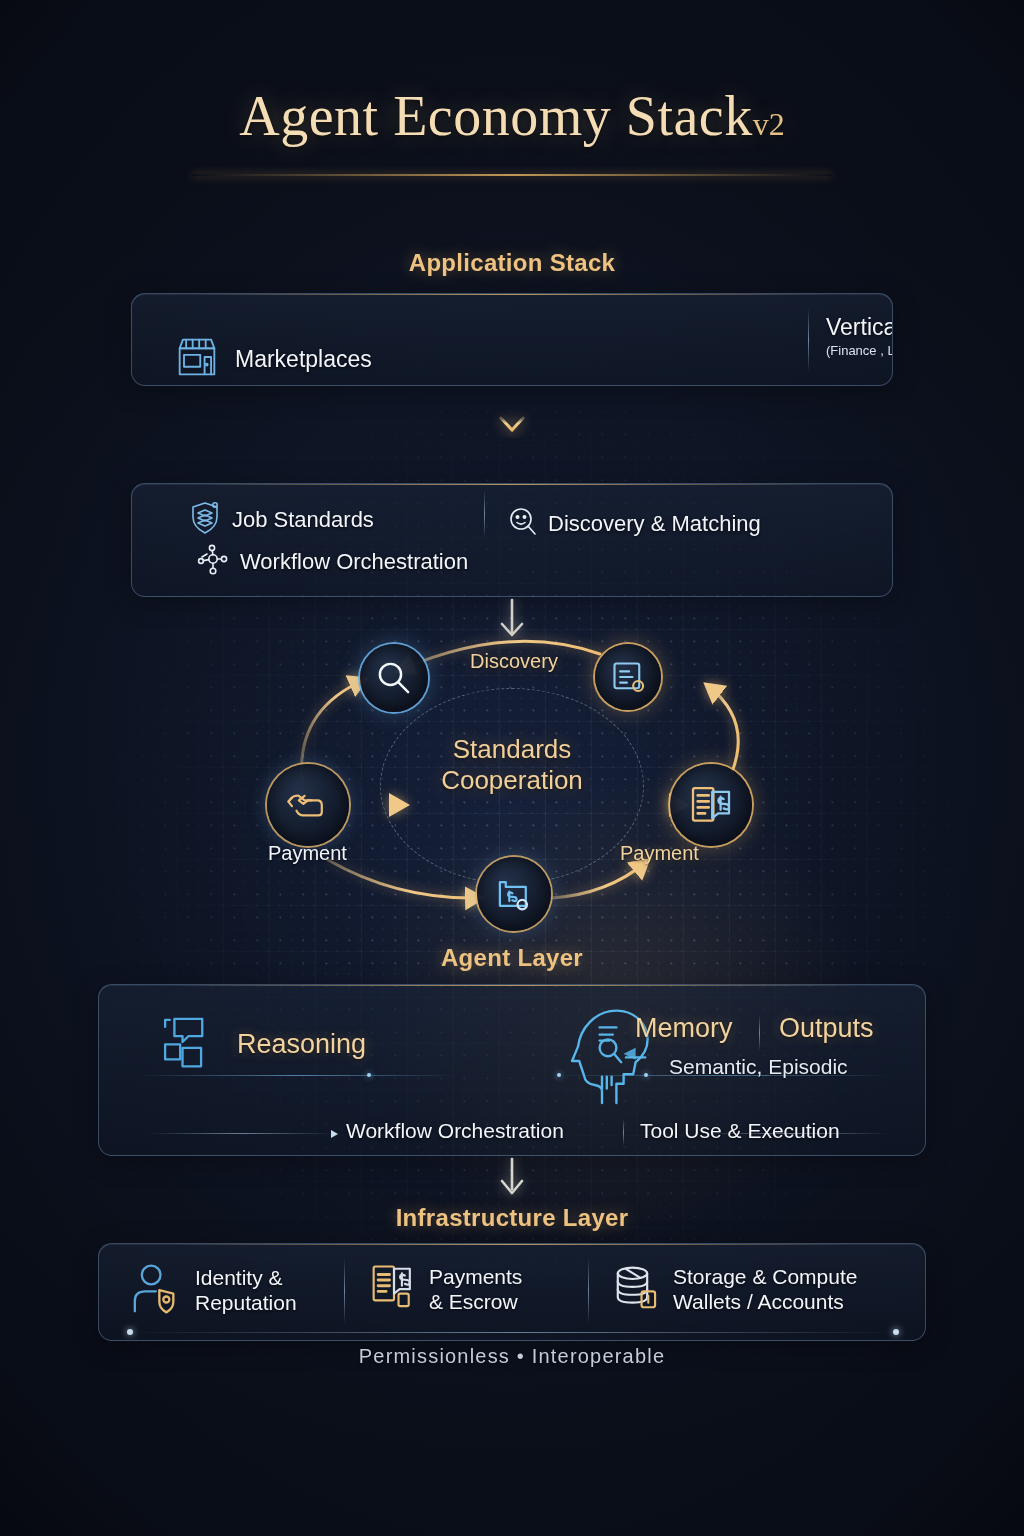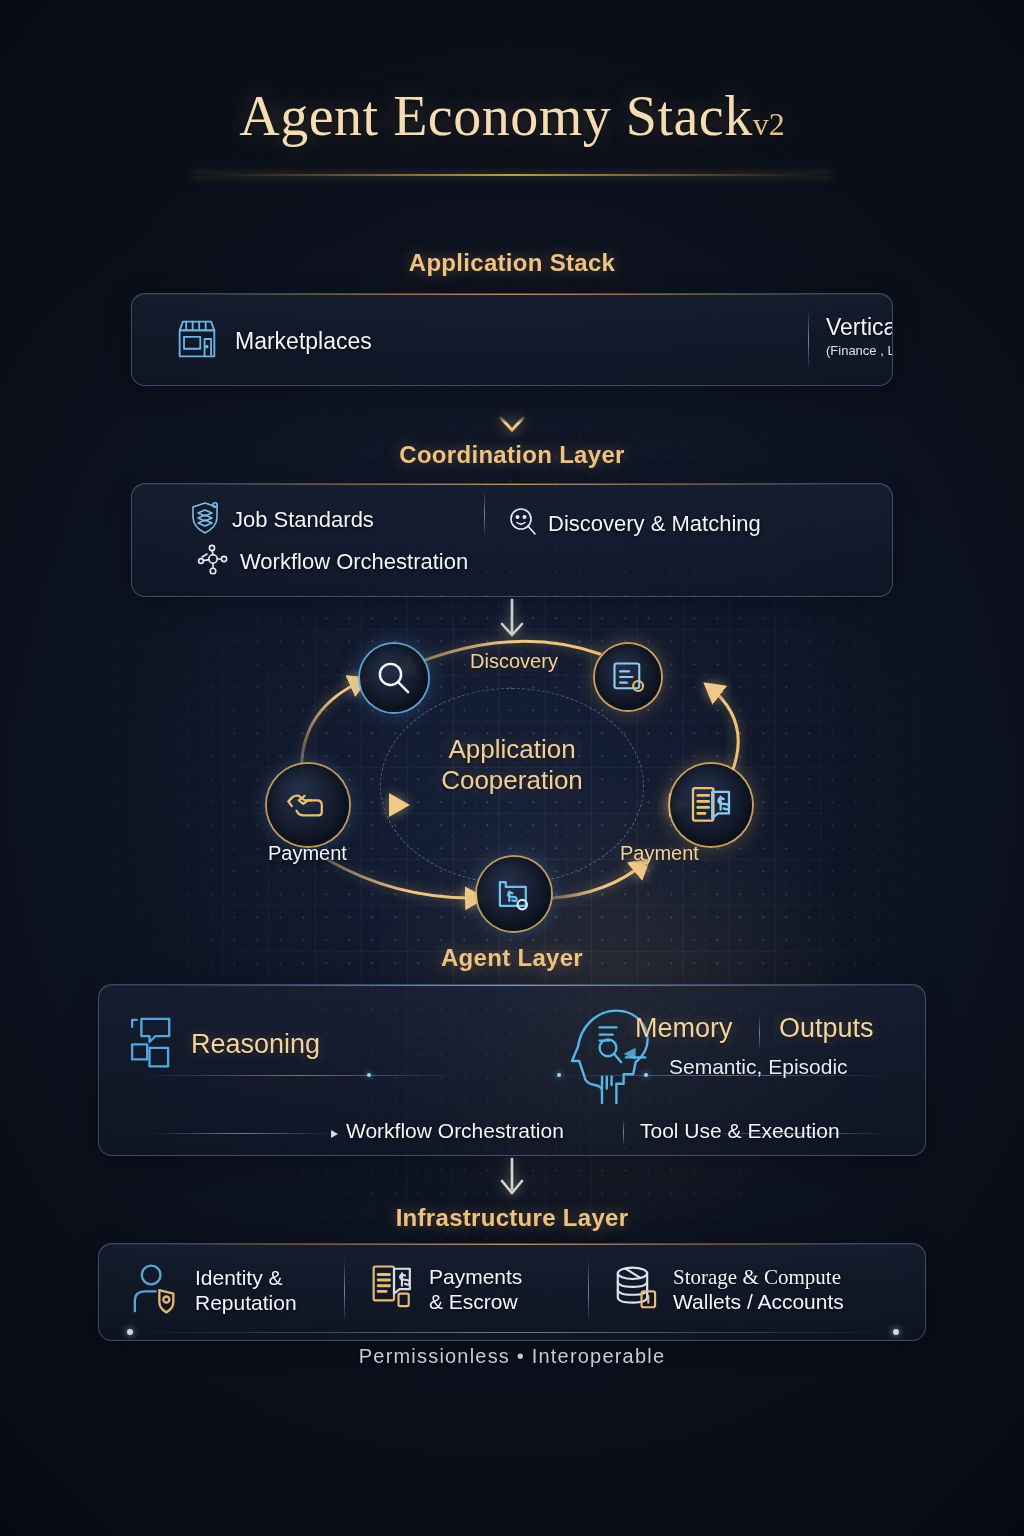--- a/index.html
+++ b/index.html
@@ -165,21 +165,21 @@
       <span>Agent Economy Stack</span><span class="ver">v2</span>
     </div>
   </div>
   <div class="title-rule"></div>
 
   <div class="layer-title" style="top:249px;">Application Stack</div>
 
   <div class="card" style="left:131px; top:293px; width:762px; height:93px;">
     <div class="card-inner">
 
-      <div class="row" style="left:39px; top:19px;">
+      <div class="row" style="left:39px; top:37px;">
         <span class="ic">
           <svg width="52" height="52" viewBox="0 0 48 48" fill="none" stroke="#6fb3e4" stroke-width="1.7" stroke-linejoin="round" stroke-linecap="round">
             <path d="M8 16 L11 8 H37 L40 16 Z"></path>
             <path d="M8 16 H40 V40 H8 Z"></path>
             <path d="M14 8 V16 M20 8 V16 M26 8 V16 M32 8 V16"></path>
             <rect x="12" y="22" width="15" height="11"></rect>
             <path d="M31 40 V24 H37 V40"></path>
             <circle cx="33" cy="31" r="0.9" fill="#6fb3e4"></circle>
           </svg>
         </span>
@@ -206,21 +206,20 @@
           <stop offset="100%" stop-color="#e8b86a"></stop>
         </linearGradient>
       </defs>
       <g stroke="url(#ga1)" stroke-width="3.2" stroke-linecap="round" stroke-linejoin="round" style="filter:drop-shadow(0 0 7px rgba(236,186,110,.85))">
         <path d="M20 2 V40"></path>
         <path d="M9 30 L20 42 L31 30"></path>
       </g>
     </svg>
   </div>
 
-  <div class="layer-title" style="top:441px;">Coordination Layer</div>
 
   <div class="card" style="left:131px; top:483px; width:762px; height:114px;">
     <div class="card-inner">
 
       <div class="row" style="left:56px; top:16px;">
         <span class="ic">
           <svg width="34" height="36" viewBox="0 0 34 36" fill="none" stroke="#7fbce8" stroke-width="1.6" stroke-linejoin="round" stroke-linecap="round">
             <path d="M17 3 L29 7 V17 c0 8-6 13-12 16 C11 30 5 25 5 17 V7 Z"></path>
             <path d="M10 13 L17 10 L24 13 L17 16 Z"></path>
             <path d="M10 18 L17 15 L24 18 L17 21 Z"></path>
@@ -308,21 +307,21 @@
 
         <path d="M500 160 q20 -52 -24 -86" marker-end="url(#ah)"></path>
       </g>
     </svg>
 
     <div class="dashed-ring"></div>
 
     <div class="cyc-lbl lbl-gold" style="left:192px; top:38px; width:180px; text-align:center;">Discovery</div>
 
     <div class="center-text">
-      <div>Application</div>
+      <div>Standards</div>
       <div>Cooperation</div>
     </div>
 
     <div class="node node-blue" style="left:128px; top:32px; width:68px; height:68px;">
       <svg width="40" height="40" viewBox="0 0 34 34" fill="none" stroke="#f3f6fa" stroke-width="2.1" stroke-linecap="round">
         <circle cx="14" cy="14" r="9"></circle>
         <path d="M20.8 20.8 L29 29"></path>
       </svg>
     </div>
 
@@ -372,21 +371,21 @@
 
   <div class="card" style="left:98px; top:984px; width:828px; height:172px;">
     <div class="card-inner">
 
       <div class="hline" style="left:40px; top:90px; width:320px;"></div>
       <div class="hline" style="left:460px; top:90px; width:330px;"></div>
       <div class="hdot" style="left:268px; top:88px;"></div>
       <div class="hdot" style="left:458px; top:88px;"></div>
       <div class="hdot" style="left:545px; top:88px;"></div>
 
-      <div class="row" style="left:26px; top:28px;">
+      <div class="row" style="left:59px; top:28px;gap:13px;">
         <span class="ic">
           <svg width="56" height="58" viewBox="0 0 48 50" fill="none" stroke="#4fa9e0" stroke-width="2" stroke-linejoin="round" stroke-linecap="round">
             <path d="M6 6 H10 M6 6 V12"></path>
             <path d="M14 5 H38 V20 H26 L21 25 V20 H14 Z"></path>
             <rect x="6" y="27" width="13" height="13"></rect>
             <rect x="21" y="30" width="16" height="16"></rect>
           </svg>
         </span>
         <span class="lbl lbl-gold" style="font-size:27px; margin-left:10px;">Reasoning</span>
       </div>
@@ -494,21 +493,21 @@
               <path d="M6 24 q0 5 13 5 q13 0 13 -5"></path>
               <path d="M13 6 L26 14"></path>
             </g>
             <g stroke="#e8bd73">
               <rect x="27" y="26" width="12" height="14" rx="2"></rect>
               <path d="M33 30 v6"></path>
             </g>
           </svg>
         </span>
         <span style="margin-left:10px; line-height:1.18;">
-          <div class="lbl lbl-white" style="font-size:21px;font-family:Liberation Serif, serif;">Storage &amp; Compute</div>
+          <div class="lbl lbl-white" style="font-size:21px;">Storage &amp; Compute</div>
           <div class="lbl lbl-white" style="font-size:21px;">Wallets / Accounts</div>
         </span>
       </div>
 
       <div class="rail" style="left:30px; top:88px; width:768px;"></div>
       <div class="rail-dot" style="left:28px; top:85px;"></div>
       <div class="rail-dot" style="left:794px; top:85px;"></div>
 
     </div>
   </div>

